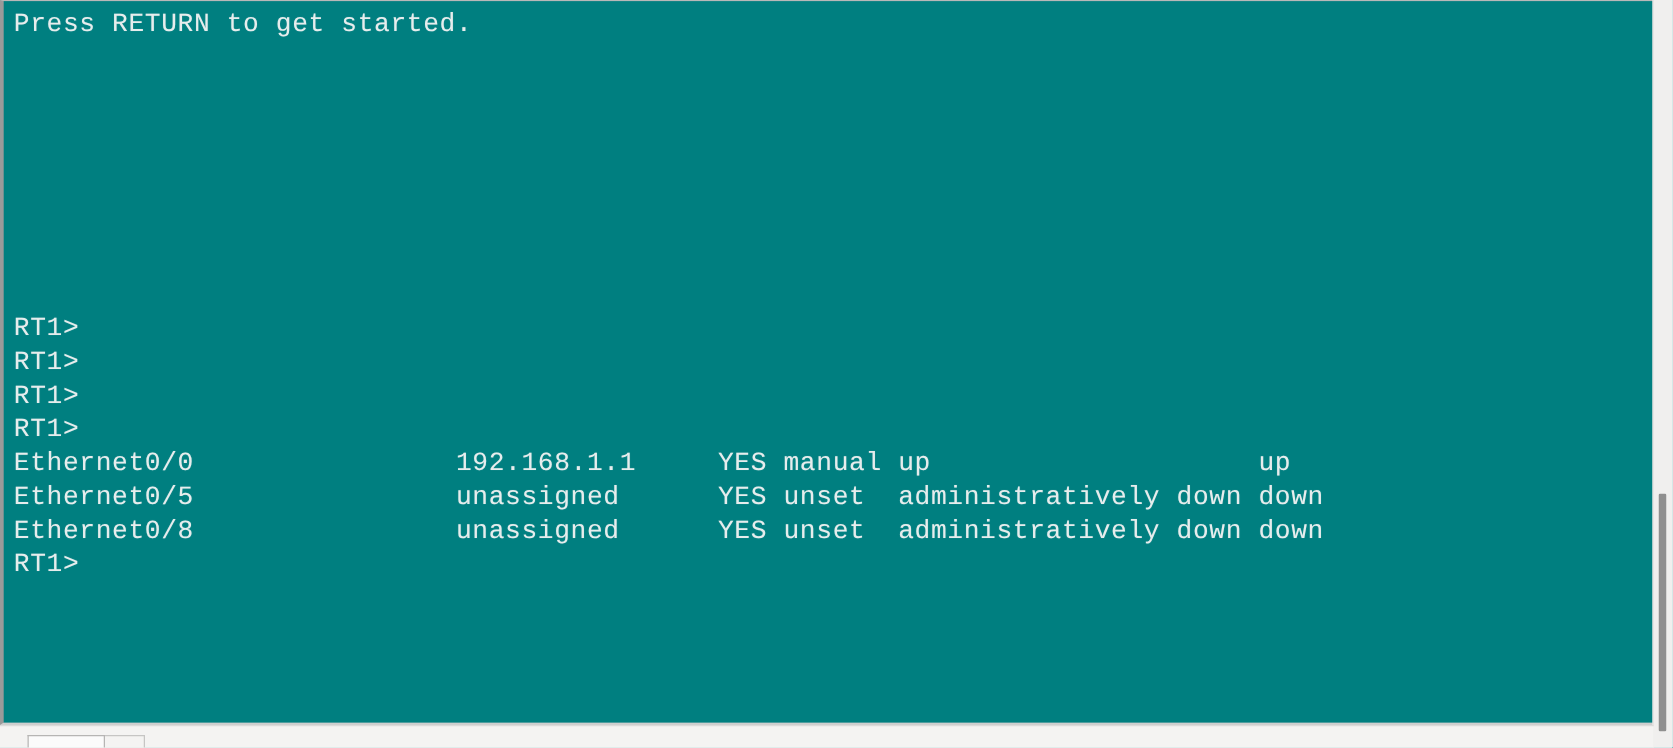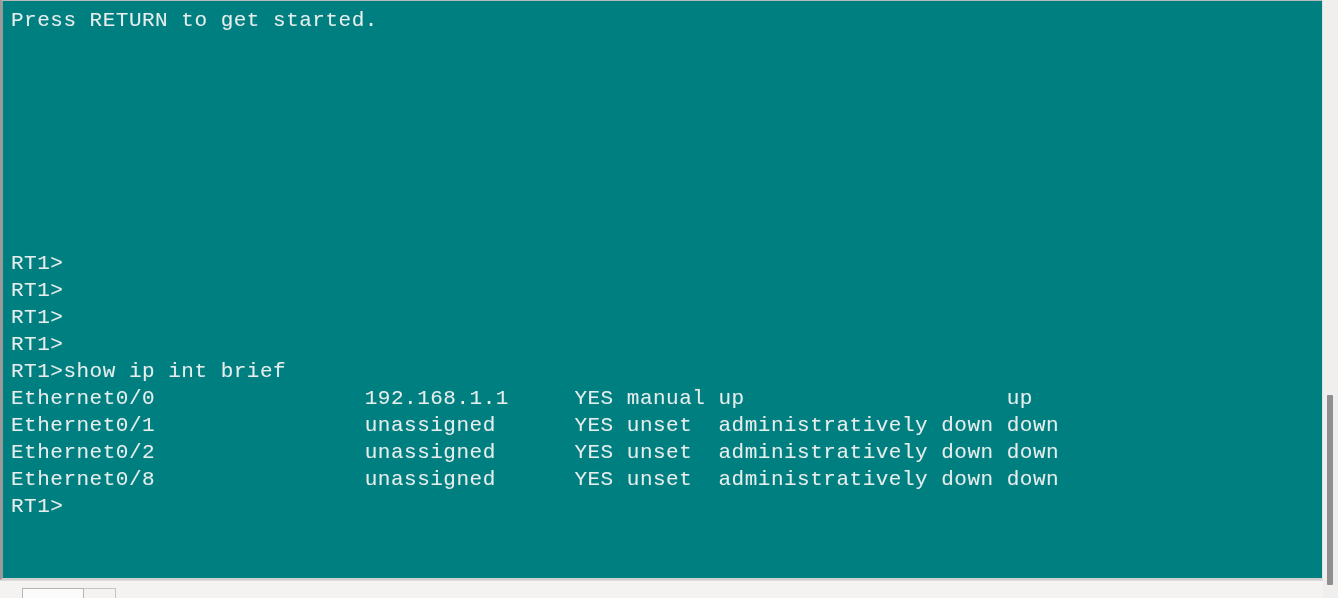--- a/index.html
+++ b/index.html
@@ -135,25 +135,23 @@
       <div class="term-line blank"></div>
       <div class="term-line blank"></div>
       <div class="term-line blank"></div>
       <div class="term-line blank"></div>
 
       <div class="term-line">RT1&gt;</div>
       <div class="term-line">RT1&gt;</div>
       <div class="term-line">RT1&gt;</div>
       <div class="term-line">RT1&gt;</div>
 
-      <div class="term-line">RT1&gt;show ip int brief</div>
 
       <div class="term-line">Ethernet0/0                192.168.1.1     YES manual up                    up</div>
-      <div class="term-line">Ethernet0/1                unassigned      YES unset  administratively down down</div>
-      <div class="term-line">Ethernet0/2                unassigned      YES unset  administratively down down</div>
+      <div class="term-line">Ethernet0/5                unassigned      YES unset  administratively down down</div>
       <div class="term-line">Ethernet0/8                unassigned      YES unset  administratively down down</div>
 
       <div class="term-line">RT1&gt;</div>
 
     </div>
   </div>
 
   <div class="scrollbar-track">
     <div class="scrollbar-thumb"></div>
   </div>

